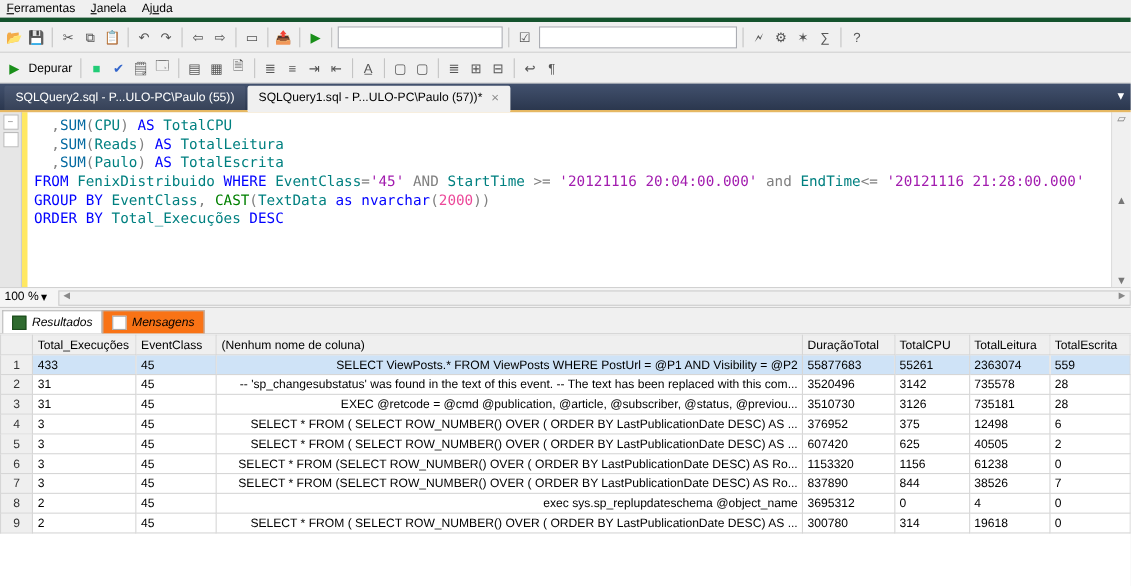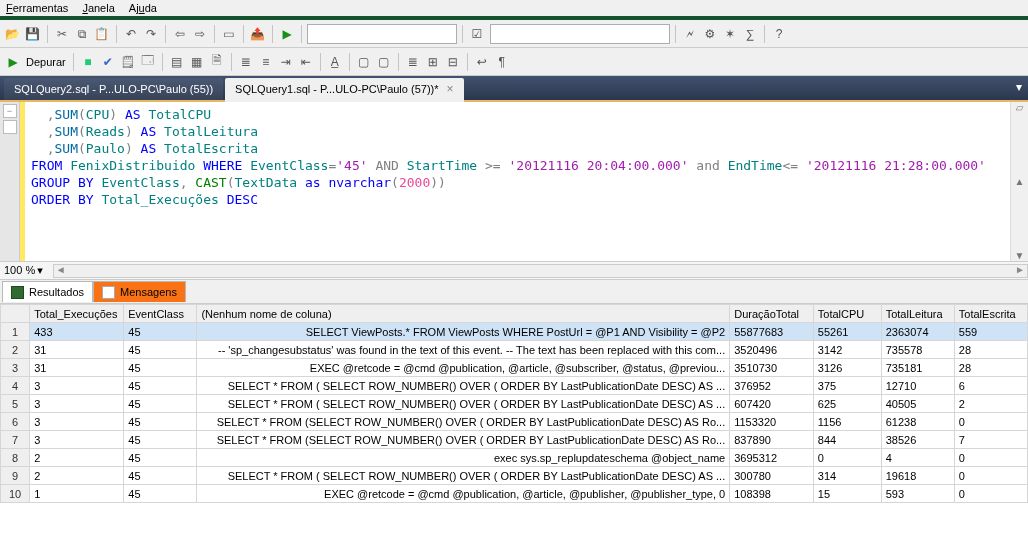--- a/index.html
+++ b/index.html
@@ -29,21 +29,21 @@
   .code .c-blue { color:#0000ff;}
   .code .c-green{ color:#008000;}
   .code .c-red  { color:#a21caf;}
   .code .c-black{ color:#ec4899;}
   .editor-scroll { width:18px; background:#f0f0f0; border-left:1px solid #ddd; display:flex; flex-direction:column; justify-content:space-between; align-items:center; font-size:10px; color:#777;}
   .zoomrow { display:flex; align-items:center; height:18px; border-bottom:1px solid #ccc; background:#f5f5f5; font-size:11px; gap:4px; padding-left:4px;}
   .zoomrow .zsel { display:flex; align-items:flex-start; gap:2px; color:#000;}
   .zoomrow .hbar { flex:1; height:14px; border:1px solid #ccc; background:#f0f0f0; position:relative; margin-left:6px;}
   .zoomrow .hbar::before{content:"◄"; position:absolute; left:2px; top:-1px; font-size:10px; color:#888;}
   .zoomrow .hbar::after{content:"►"; position:absolute; right:2px; top:-1px; font-size:10px; color:#888;}
-  .resulttabs { display:flex; align-items:flex-start; height:24px; background:#f0f0f0; border-bottom:1px solid #ccc; padding-left:2px; gap:0;}
+  .resulttabs { display:flex; align-items:center; height:24px; background:#f0f0f0; border-bottom:1px solid #ccc; padding-left:2px; gap:0;font-style:italic;}
   .rtab { display:flex; align-items:center; gap:5px; padding:3px 8px; border:1px solid #b8b8b8; border-bottom:none; background:#f97316; font-size:11px; position:relative; top:1px; height:21px;}
   .rtab.active { background:#fff;}
   .rtab .ic { width:13px; height:13px; background:#2f6b2f; border:1px solid #1c4a1c;}
   .rtab.msgs .ic { background:#fff; border:1px solid #aaa;}
   .grid { flex:1; overflow:hidden; position:relative; background:#fff; height:calc(533px - 20px - 28px - 28px - 26px - 160px - 18px - 24px);}
   .gtable { border-collapse:collapse; width:100%; table-layout:fixed; font-size:11px;}
   .gtable th, .gtable td { border:1px solid #d6d6d6; padding:2px 4px; text-align:left; white-space:nowrap; overflow:hidden; text-overflow:ellipsis; height:18px;}
   .gtable th { background:#efefef; font-weight:normal;}
   .gtable td.rownum, .gtable th.rownum { width:28px; background:#efefef; text-align:center; color:#333;}
   .gtable tr.sel td:not(.rownum){ background:#cfe3f7;}
@@ -227,21 +227,21 @@
           <td>735181</td>
           <td>28</td>
         </tr>
         <tr>
           <td class="rownum">4</td>
           <td>3</td>
           <td>45</td>
           <td class="q">SELECT * FROM (     SELECT ROW_NUMBER() OVER ( ORDER BY LastPublicationDate DESC) AS ...</td>
           <td>376952</td>
           <td>375</td>
-          <td>12710</td>
+          <td>12498</td>
           <td>6</td>
         </tr>
         <tr>
           <td class="rownum">5</td>
           <td>3</td>
           <td>45</td>
           <td class="q">SELECT * FROM (     SELECT ROW_NUMBER() OVER ( ORDER BY LastPublicationDate DESC) AS ...</td>
           <td>607420</td>
           <td>625</td>
           <td>40505</td>
@@ -280,25 +280,15 @@
         <tr>
           <td class="rownum">9</td>
           <td>2</td>
           <td>45</td>
           <td class="q">SELECT * FROM (     SELECT ROW_NUMBER() OVER ( ORDER BY LastPublicationDate DESC) AS ...</td>
           <td>300780</td>
           <td>314</td>
           <td>19618</td>
           <td>0</td>
         </tr>
-        <tr>
-          <td class="rownum">10</td>
-          <td>1</td>
-          <td>45</td>
-          <td class="q">EXEC @retcode = @cmd      @publication,      @article,      @publisher,      @publisher_type,      0</td>
-          <td>108398</td>
-          <td>15</td>
-          <td>593</td>
-          <td>0</td>
-        </tr>
       </tbody>
   </table>
 </div>
 
 </body></html>

